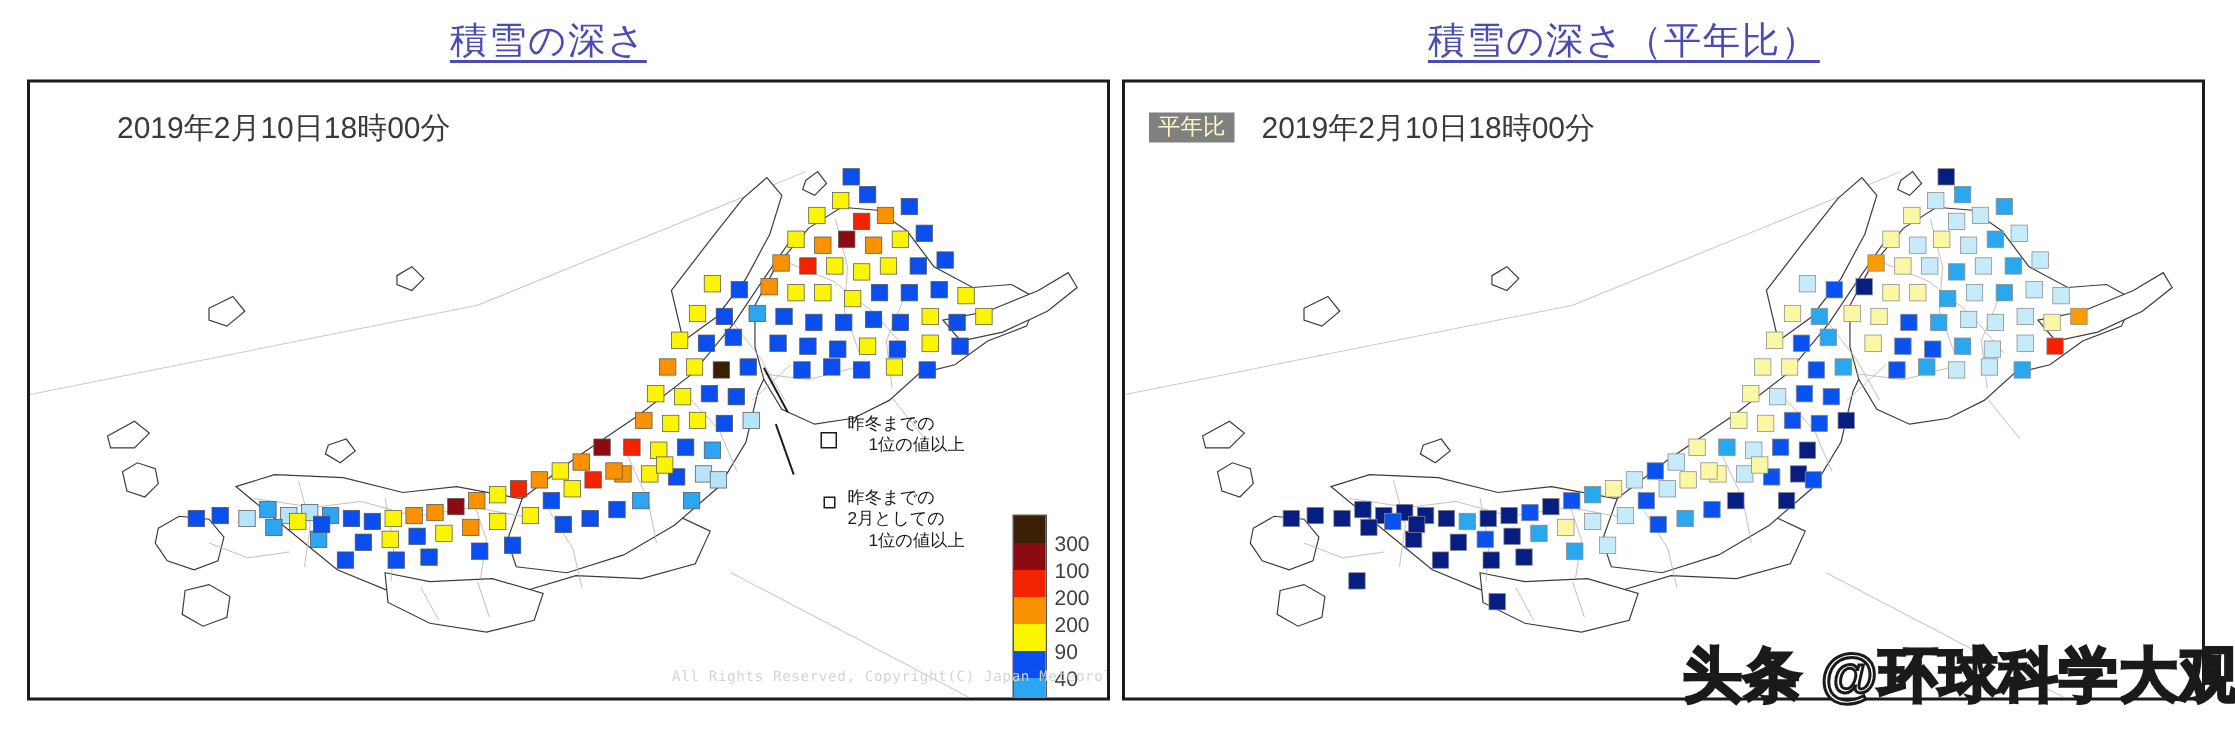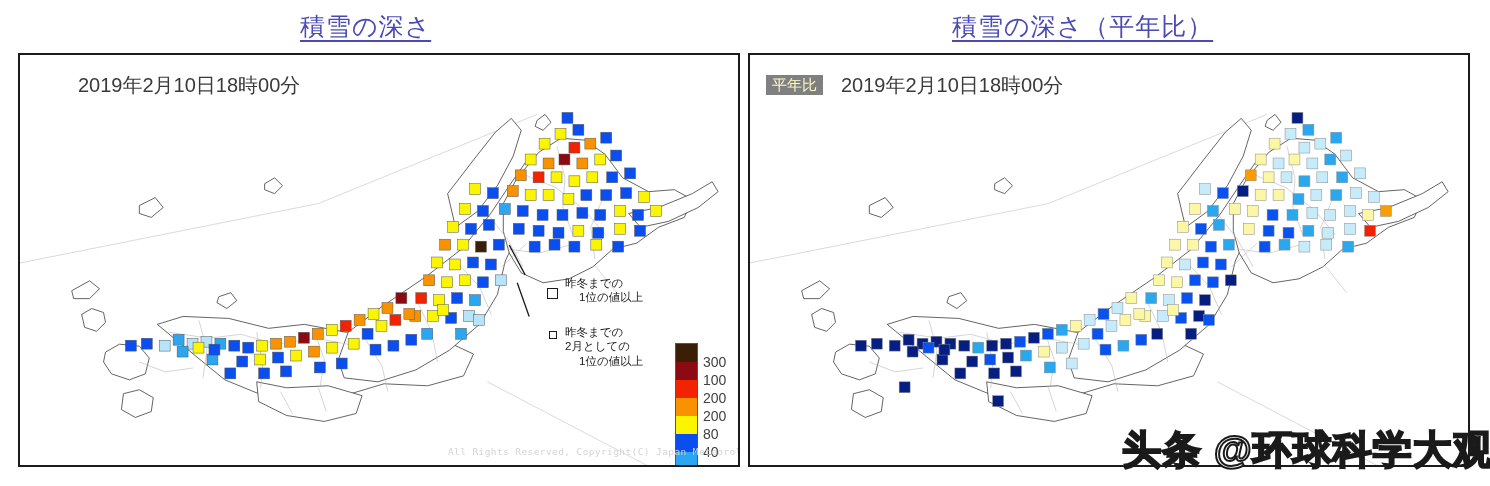--- a/index.html
+++ b/index.html
@@ -354,21 +354,21 @@
         <span class="sw" style="height:18px;background:#fbf500"></span>
         <span class="sw" style="height:18px;background:#0a4ef0"></span>
         <span class="sw" style="height:18px;background:#2ca6f0"></span>
 
       </div>
       <div class="legend-labels" style="width:44px;height:150px">
         <span class="lb" style="top:12px">300</span>
         <span class="lb" style="top:30px">100</span>
         <span class="lb" style="top:48px">200</span>
         <span class="lb" style="top:66px">200</span>
-        <span class="lb" style="top:84px">80</span>
+        <span class="lb" style="top:84px">90</span>
         <span class="lb" style="top:102px">40</span>
         <span class="lb" style="top:120px">5</span>
 
       </div>
 
     </div>
 
     <div id="copyright">All Rights Reserved, Copyright(C) Japan Meteorological Agency</div>
   </div>
 

